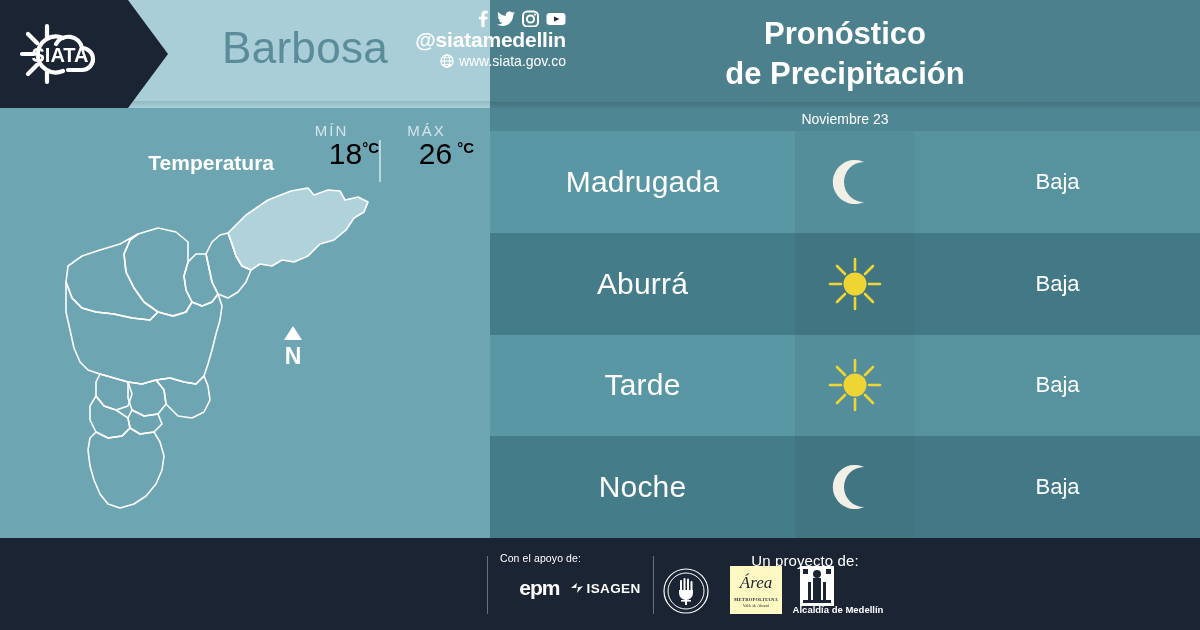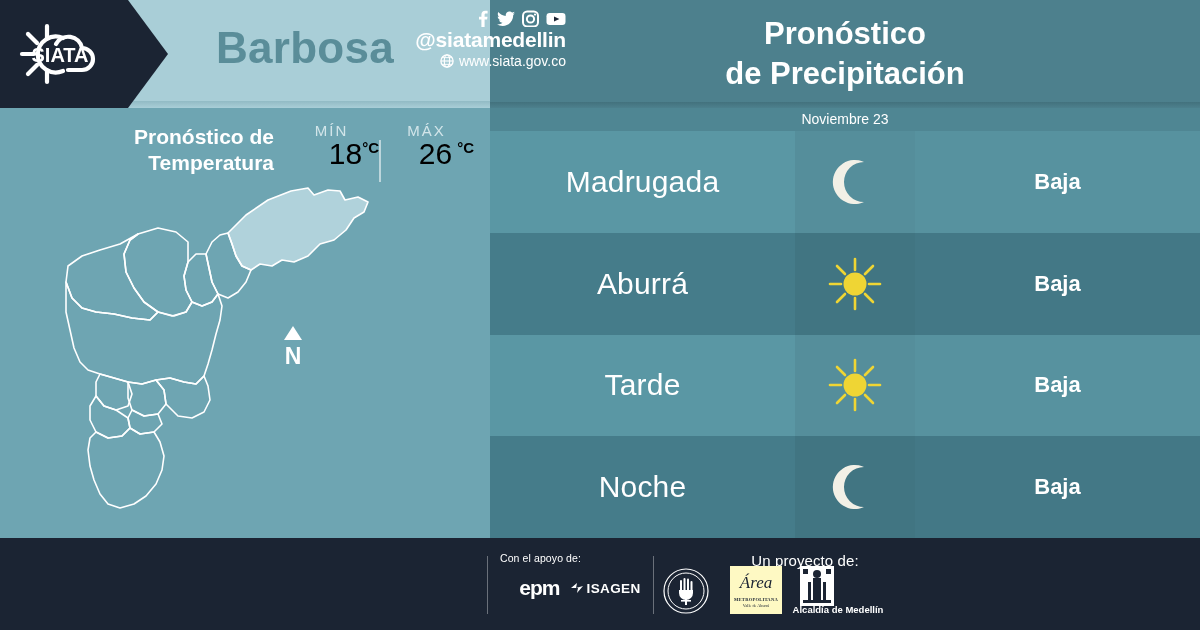--- a/index.html
+++ b/index.html
@@ -10,21 +10,21 @@
   }
   #stage{position:relative;width:1200px;height:630px;}
 
   
   .left-panel{position:absolute;left:0;top:0;width:490px;height:538px;background:#6ea5b2;}
   .city-band{position:absolute;left:0;top:0;width:490px;height:108px;background:#a9ced7;}
   .city-band:after{content:"";position:absolute;left:0;bottom:0;width:490px;height:7px;
      background:linear-gradient(180deg,rgba(90,141,153,.30),rgba(90,141,153,0));}
   .city-name{position:absolute;left:0;top:0;width:490px;height:96px;
      display:flex;align-items:center;justify-content:center;
-     font-size:44px;font-weight:bold;color:#5a8d99;letter-spacing:.3px;
+     font-size:44px;font-weight:normal;color:#5a8d99;letter-spacing:.3px;
      padding-left:120px;box-sizing:border-box;}
 
   
   .logo-banner{position:absolute;left:0;top:0;width:168px;height:108px;background:#1b2433;
      clip-path:polygon(0 0,128px 0,168px 54px,128px 108px,0 108px);}
   .logo-wrap{position:absolute;left:8px;top:14px;width:120px;height:80px;}
 
   
   .temp-row{position:absolute;left:0;top:118px;width:490px;height:70px;}
   .temp-title{position:absolute;left:48px;top:6px;width:226px;text-align:right;
@@ -57,21 +57,21 @@
   .frow.lite{background:#5a97a4;}
   .frow.dark{background:#457c8a;}
   .c-period{width:305px;display:flex;align-items:center;justify-content:center;}
   .c-icon{width:120px;display:flex;align-items:center;justify-content:center;}
   .c-level{width:285px;display:flex;align-items:center;justify-content:center;}
   .frow.lite .c-icon{background:rgba(0,0,0,.055);}
   .frow.dark .c-icon{background:rgba(0,0,0,.055);}
   .frow.lite .c-level{background:rgba(0,0,0,.028);}
   .frow.dark .c-level{background:rgba(0,0,0,.028);}
   .period-txt{font-size:30px;color:#ffffff;font-weight:400;letter-spacing:.2px;}
-  .level-txt{font-size:22px;color:#ffffff;font-weight:700;}
+  .level-txt{font-size:22px;color:#ffffff;font-weight:400;}
 
   
   .footer{position:absolute;left:0;top:538px;width:1200px;height:92px;background:#1b2433;}
   .social-block{position:absolute;left:316px;top:10px;width:250px;text-align:right;color:#fff;}
   .social-icons{display:flex;justify-content:flex-end;gap:7px;margin-bottom:1px;}
   .handle{font-size:21px;font-weight:bold;line-height:1.12;letter-spacing:-.2px;}
   .weburl{font-size:14px;line-height:1.3;display:flex;align-items:center;justify-content:flex-end;gap:5px;}
   .vdiv{position:absolute;top:556px;width:1px;height:58px;background:rgba(255,255,255,.35);}
   .support-block{position:absolute;left:500px;top:552px;width:160px;text-align:left;color:#fff;}
   .sup-label{font-size:10.5px;margin-bottom:12px;letter-spacing:.1px;}
@@ -111,21 +111,21 @@
           <path d="M55 24 A18 18 0 1 0 55 57"></path>
 
           <path d="M60 56 L74 56 A11 11 0 0 0 74 34 A14 14 0 0 0 48 30"></path>
         </g>
         <text x="52" y="48" font-family="Liberation Sans, sans-serif" font-size="20" font-weight="bold" fill="#ffffff" text-anchor="middle">SIATA</text>
       </svg>
     </div>
 
     <div class="temp-row">
       <div class="temp-title">
-        <span>Pronóstico de</span><br>
+        <br>
         <span>Temperatura</span>
       </div>
       <div class="minmax">
         <div class="mm-cell">
           <div class="mm-label">MÍN</div>
           <div class="mm-val"><span>18</span><span class="deg">°C</span></div>
         </div>
         <div class="mm-cell">
           <div class="mm-label">MÁX</div>
           <div class="mm-val"><span>26</span><span class="degsp">°C</span></div>

